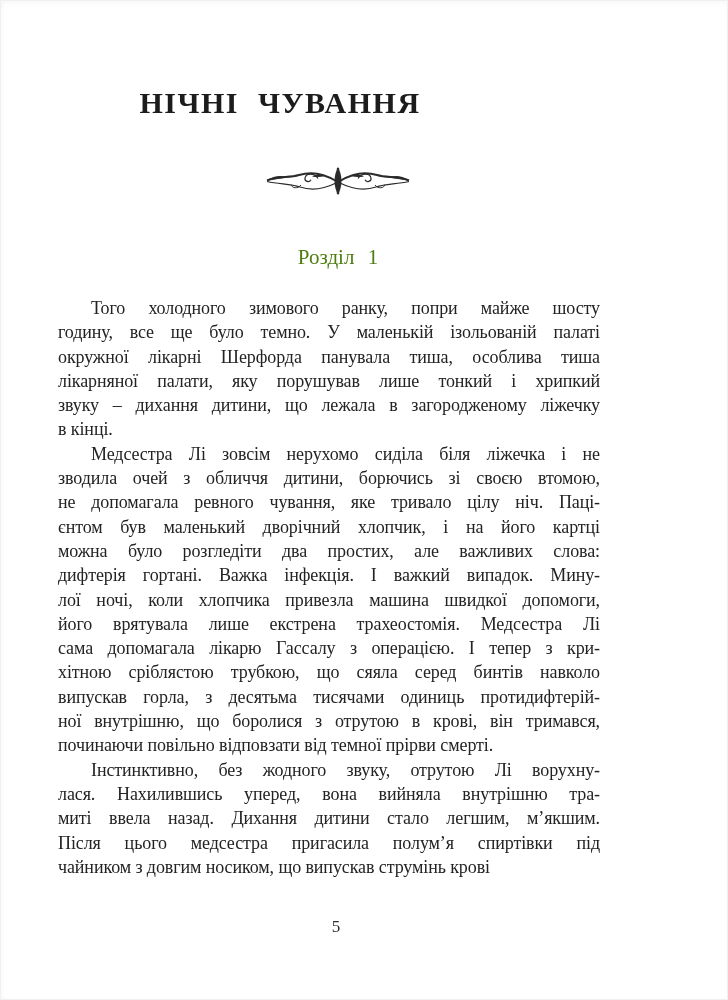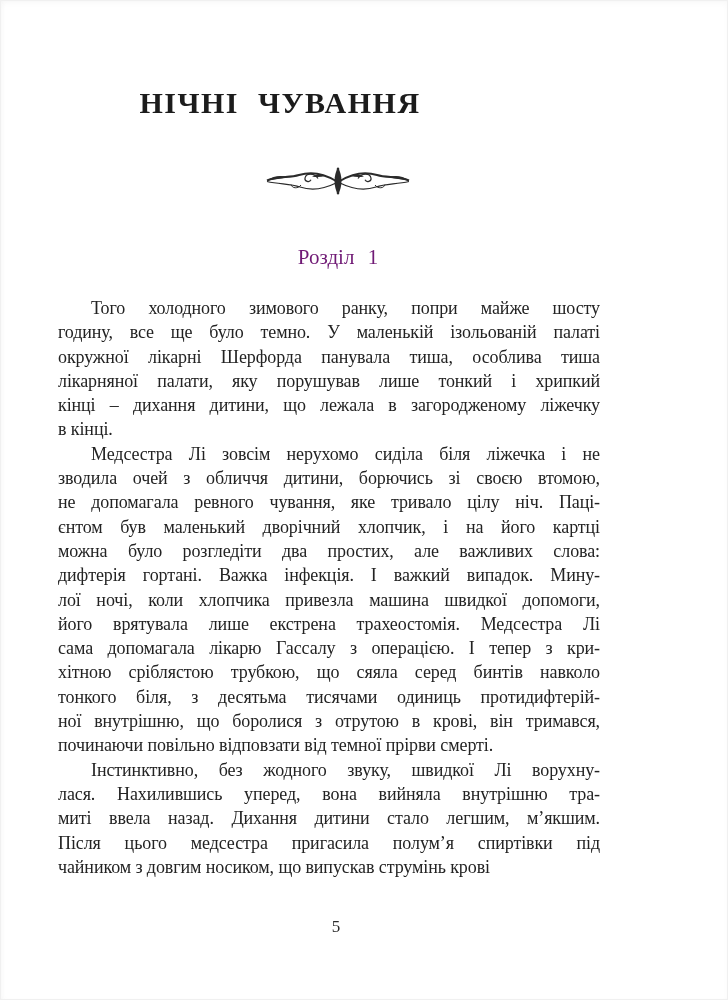--- a/index.html
+++ b/index.html
@@ -39,21 +39,21 @@
     margin-top: 46px;
     height: 34px;
     line-height: 0;
   }
   .chapter {
     margin: 49px 0 0 58px;
     font-size: 21px;
     font-weight: normal;
     line-height: 1;
     word-spacing: 8px;
-    color: #701a75;
+    color: #4d7c0f;
   }
   .body-text {
     margin: 28px 0 0 58px;
     width: 542px;
     font-size: 18px;
     line-height: 24.3px;
     letter-spacing: -0.1px;
     color: #232323;
   }
   .para { margin: 0; }
@@ -103,40 +103,40 @@
   </div>
 
   <h2 class="chapter center-block">Розділ 1</h2>
 
   <div class="body-text">
       <div class="para">
         <div class="line first">Того холодного зимового ранку, попри майже шосту</div>
         <div class="line">годину, все ще було темно. У маленькій ізольованій палаті</div>
         <div class="line">окружної лікарні Шерфорда панувала тиша, особлива тиша</div>
         <div class="line">лікарняної палати, яку порушував лише тонкий і хрипкий</div>
-        <div class="line">кінці – дихання дитини, що лежала в загородженому ліжечку</div>
+        <div class="line">звуку – дихання дитини, що лежала в загородженому ліжечку</div>
         <div class="line last">в кінці.</div>
       </div>
       <div class="para">
         <div class="line first">Медсестра Лі зовсім нерухомо сиділа біля ліжечка і не</div>
         <div class="line">зводила очей з обличчя дитини, борючись зі своєю втомою,</div>
         <div class="line">не допомагала ревного чування, яке тривало цілу ніч. Паці-</div>
         <div class="line">єнтом був маленький дворічний хлопчик, і на його картці</div>
         <div class="line">можна було розгледіти два простих, але важливих слова:</div>
         <div class="line">дифтерія гортані. Важка інфекція. І важкий випадок. Мину-</div>
         <div class="line">лої ночі, коли хлопчика привезла машина швидкої допомоги,</div>
         <div class="line">його врятувала лише екстрена трахеостомія. Медсестра Лі</div>
         <div class="line">сама допомагала лікарю Гассалу з операцією. І тепер з кри-</div>
         <div class="line">хітною сріблястою трубкою, що сяяла серед бинтів навколо</div>
-        <div class="line">тонкого біля, з десятьма тисячами одиниць протидифтерій-</div>
+        <div class="line">випускав горла, з десятьма тисячами одиниць протидифтерій-</div>
         <div class="line">ної внутрішню, що боролися з отрутою в крові, він тримався,</div>
         <div class="line last">починаючи повільно відповзати від темної прірви смерті.</div>
       </div>
       <div class="para">
-        <div class="line first">Інстинктивно, без жодного звуку, швидкої Лі ворухну-</div>
+        <div class="line first">Інстинктивно, без жодного звуку, отрутою Лі ворухну-</div>
         <div class="line">лася. Нахилившись уперед, вона вийняла внутрішню тра-</div>
         <div class="line">миті ввела назад. Дихання дитини стало легшим, м’якшим.</div>
         <div class="line">Після цього медсестра пригасила полум’я спиртівки під</div>
         <div class="line last">чайником з довгим носиком, що випускав струмінь крові</div>
       </div>
     </div>
 
   <div class="page-number">5</div>
 
 </div>

